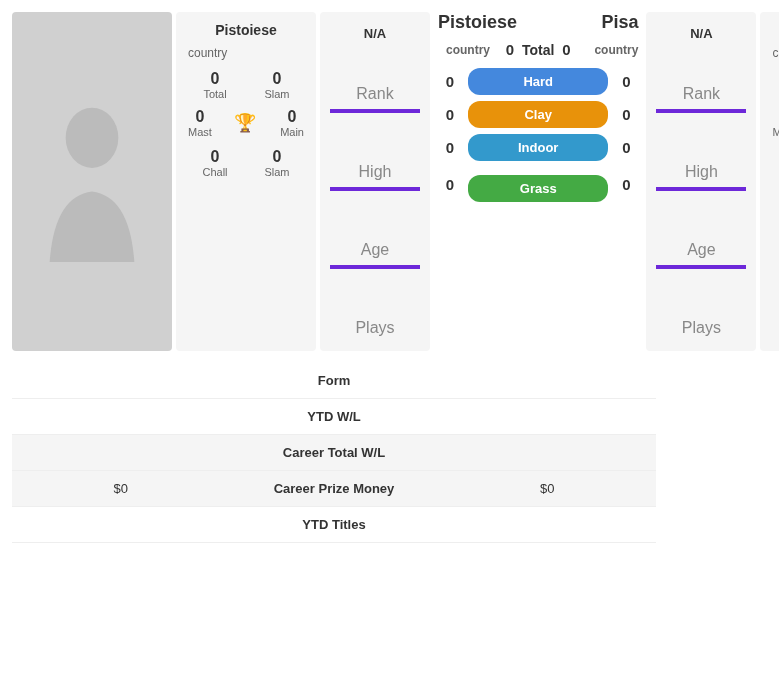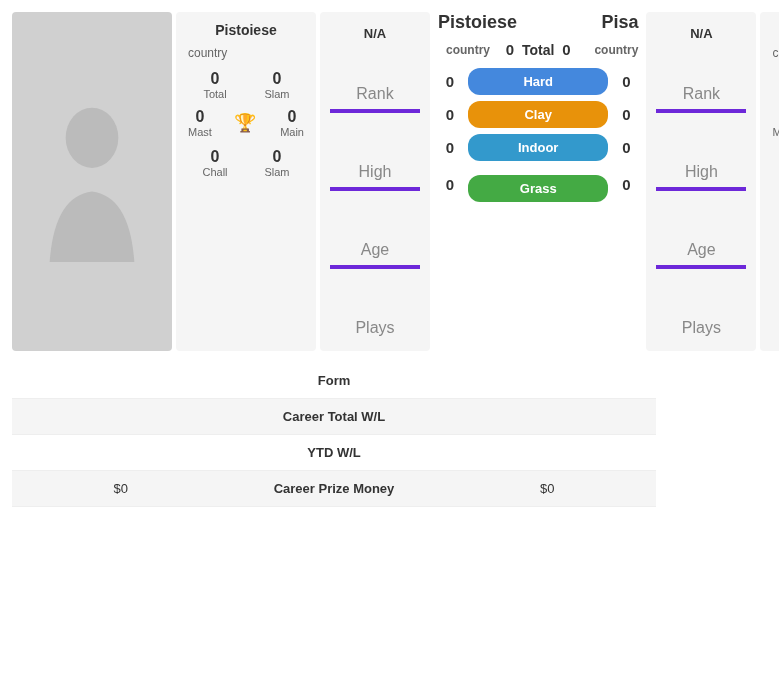--- a/index.html
+++ b/index.html
@@ -415,34 +415,39 @@
   </div>
 
   <div class="bottom-stats">
 
     <div class="stat-row" style="background:#fff;">
       <span class="stat-row-value stat-row-value-left"></span>
       <span class="stat-row-label">Form</span>
       <span class="stat-row-value stat-row-value-right"></span>
     </div>
 
+    <div class="stat-row" style="background:#fff;">
+      <span class="stat-row-value stat-row-value-left"></span>
+      <span class="stat-row-label">YTD W/L</span>
+      <span class="stat-row-value stat-row-value-right"></span>
+    </div>
+
     <div class="stat-row" style="background:#f5f5f5;">
       <span class="stat-row-value stat-row-value-left"></span>
       <span class="stat-row-label">Career Total W/L</span>
       <span class="stat-row-value stat-row-value-right"></span>
     </div>
 
-    <div class="stat-row" style="background:#fff;">
-      <span class="stat-row-value stat-row-value-left"></span>
-      <span class="stat-row-label">YTD W/L</span>
-      <span class="stat-row-value stat-row-value-right"></span>
-    </div>
-
     <div class="stat-row" style="background:#f5f5f5;">
       <span class="stat-row-value stat-row-value-left">$0</span>
       <span class="stat-row-label">Career Prize Money</span>
       <span class="stat-row-value stat-row-value-right">$0</span>
     </div>
 
+    <div class="stat-row" style="background:#fff;">
+      <span class="stat-row-value stat-row-value-left"></span>
+      <span class="stat-row-label">YTD Titles</span>
+      <span class="stat-row-value stat-row-value-right"></span>
+    </div>
 
   </div>
 
 </div>
 
 </body></html>

